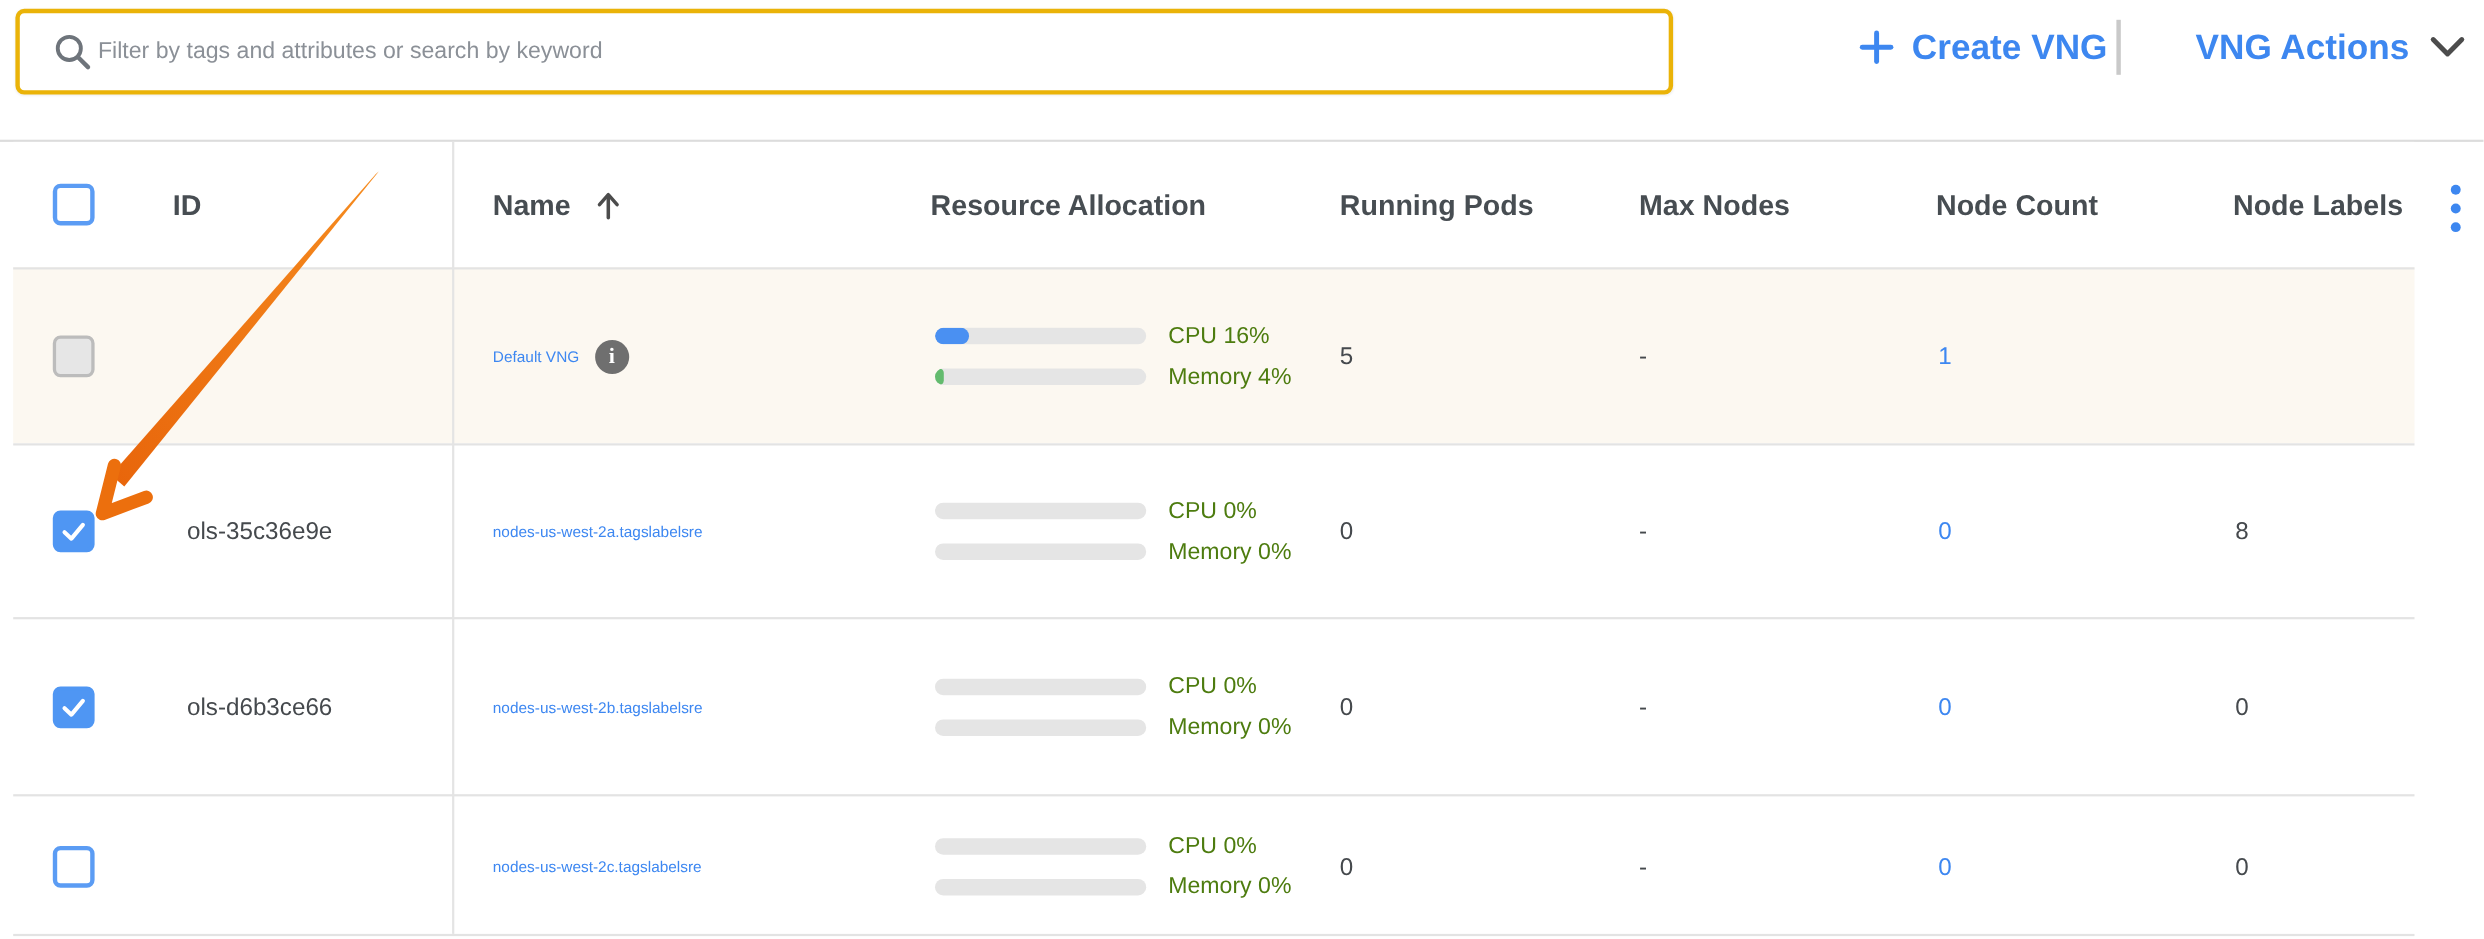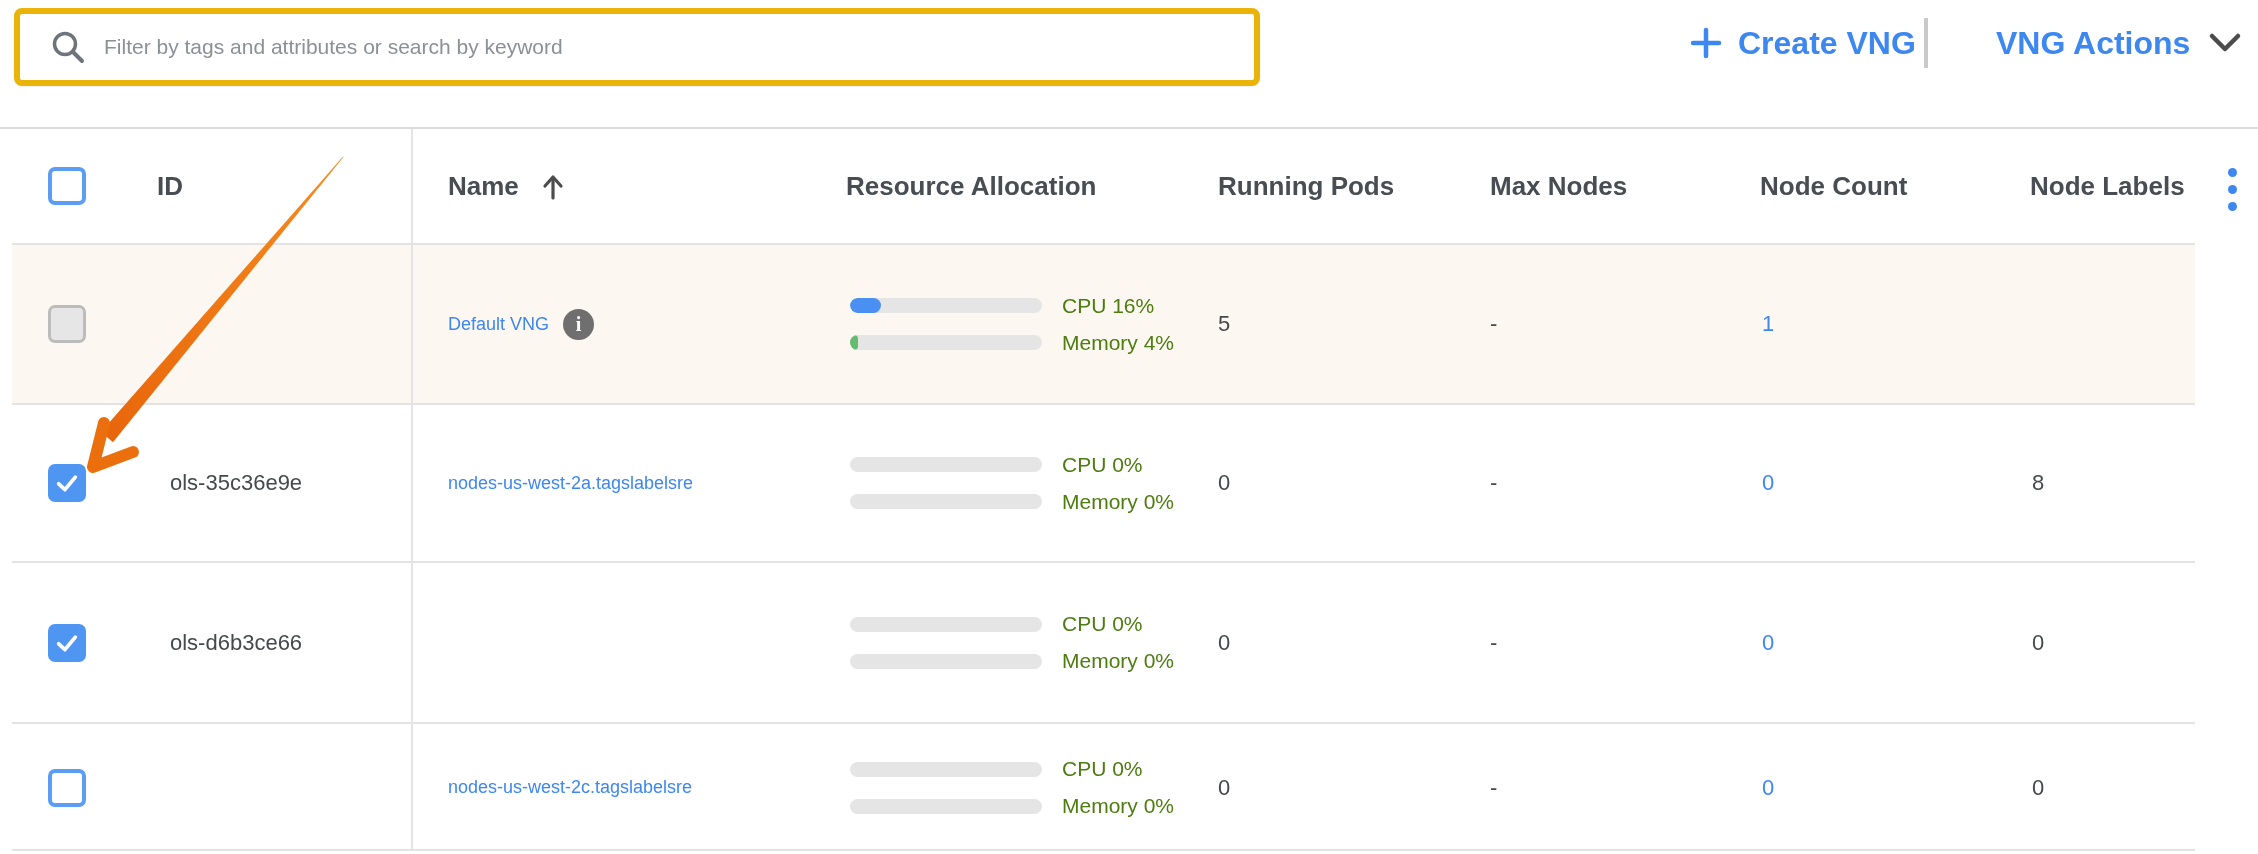--- a/index.html
+++ b/index.html
@@ -1,22 +1,22 @@
 <!DOCTYPE html>
 <html><head>
 <meta charset="utf-8">
 <style>
   * { margin:0; padding:0; box-sizing:border-box; }
   body { background:#ffffff; font-family:"Liberation Sans", sans-serif; }
   .screen { position:relative; width:2258px; height:854px; background:#fff; overflow:hidden; }
 
   
-  .search-box { position:absolute; left:14px; top:8px; width:1246px; height:78px;
-    border:6px solid #eab308; border-radius:8px; background:#fff;
-    display:flex; align-items:center; padding:0 24px 0 30px; gap:18px;
+  .search-box { position:absolute; left:14px; top:8px; width:1507px; height:78px;
+    border:4px solid #eab308; border-radius:8px; background:#fff;
+    display:flex; align-items:center; padding:0 24px 0 30px; gap:5px;
     box-shadow:0 1px 2px rgba(0,0,0,0.06); }
   .search-box svg { flex:0 0 auto; }
   .search-input { border:none; outline:none; flex:1; font-size:21px; color:#3c4043;
     font-family:"Liberation Sans", sans-serif; background:transparent; }
   .search-input::placeholder { color:#8b9097; }
 
   .btn-create { position:absolute; left:1690px; top:16px; height:54px;
     display:flex; align-items:center; gap:16px; cursor:pointer; background:none; border:none; }
   .btn-create .lbl, .btn-actions .lbl { font-size:32px; font-weight:700; color:#3d87f0;
     font-family:"Liberation Sans", sans-serif; white-space:nowrap; }
@@ -57,21 +57,21 @@
   .c-check  { left:36px; }
   .c-id     { left:158px; }
   .c-name   { left:436px; gap:14px; }
   .c-bars   { left:838px; }
   .c-pods   { left:1206px; }
   .c-max    { left:1478px; }
   .c-count  { left:1750px; }
   .c-labels { left:2020px; }
 
   .link { color:#3d87f1; text-decoration:none; cursor:pointer; }
-  .name-link { font-size:18px; }
+  .name-link { font-size:14px; }
 
   
   .cb { width:38px; height:38px; border-radius:7px; display:flex; align-items:center;
     justify-content:center; cursor:pointer; background:#fff; border:4px solid #5b9cf4; padding:0; }
   .cb svg { display:none; }
   .cb-checked { background:#4f96f3; border-color:#4f96f3; }
   .cb-checked svg { display:block; }
   .cb-disabled { background:#e6e6e6; border:3px solid #bcbcbc; cursor:default; }
 
   
@@ -229,20 +229,23 @@
 
     <div class="row r3">
       <div class="cell c-check">
         <button class="cb cb-checked">
           <svg width="30" height="30" viewBox="0 0 36 36">
               <polyline points="8,19 15.5,26 28,11" fill="none" stroke="#fff" stroke-width="4.5" stroke-linecap="round" stroke-linejoin="round"></polyline>
             </svg>
         </button>
       </div>
       <div class="cell c-id">ols-d6b3ce66</div>
+      <div class="cell c-name">
+        <a class="link name-link">nodes-us-west-2b.tagslabelsre</a>
+      </div>
       <div class="cell c-bars">
         <div class="bars">
           <div class="bar-line">
             <div class="bar-track">
                 <div class="bar-fill cpu" style="width: 0%;"></div>
               </div>
             <span class="bar-label">CPU 0%</span>
           </div>
           <div class="bar-line">
             <div class="bar-track">

